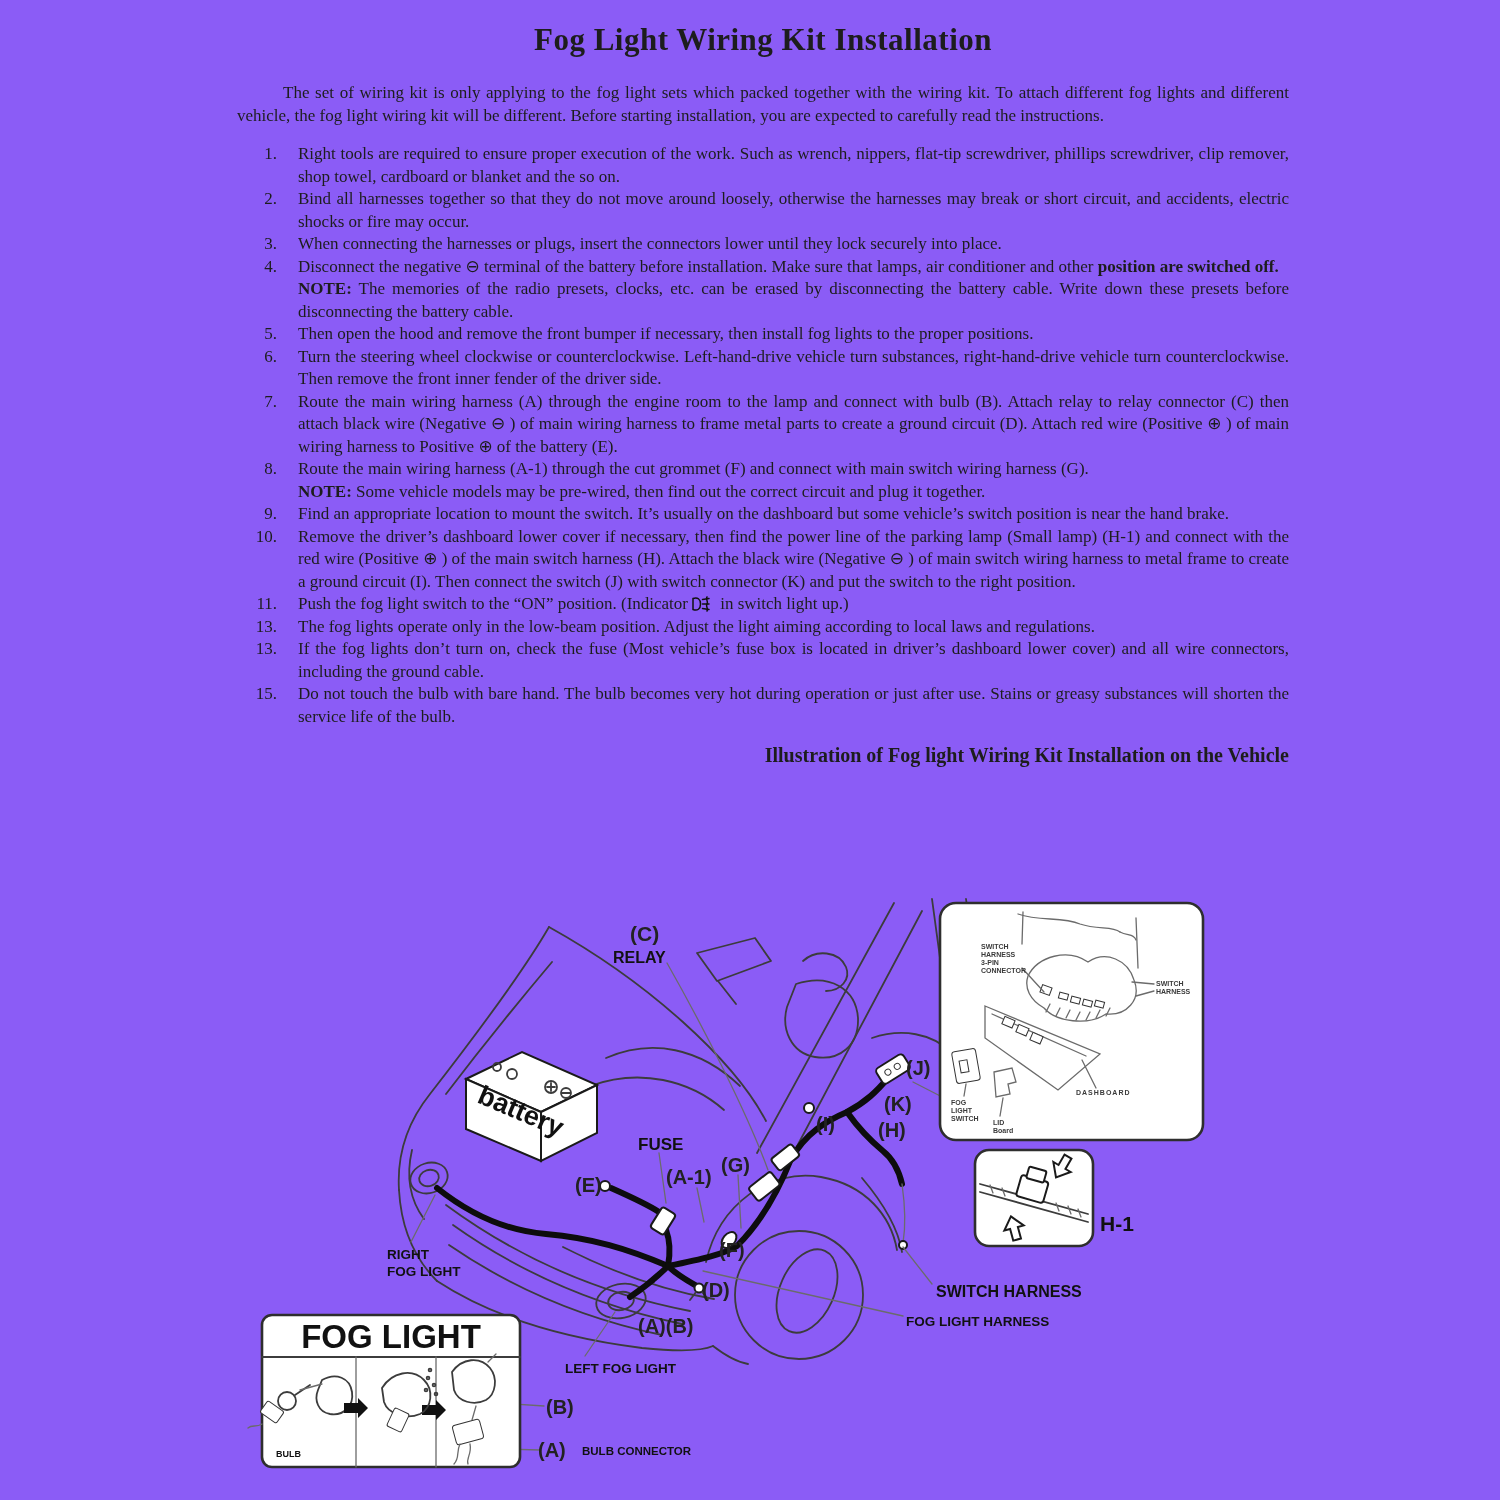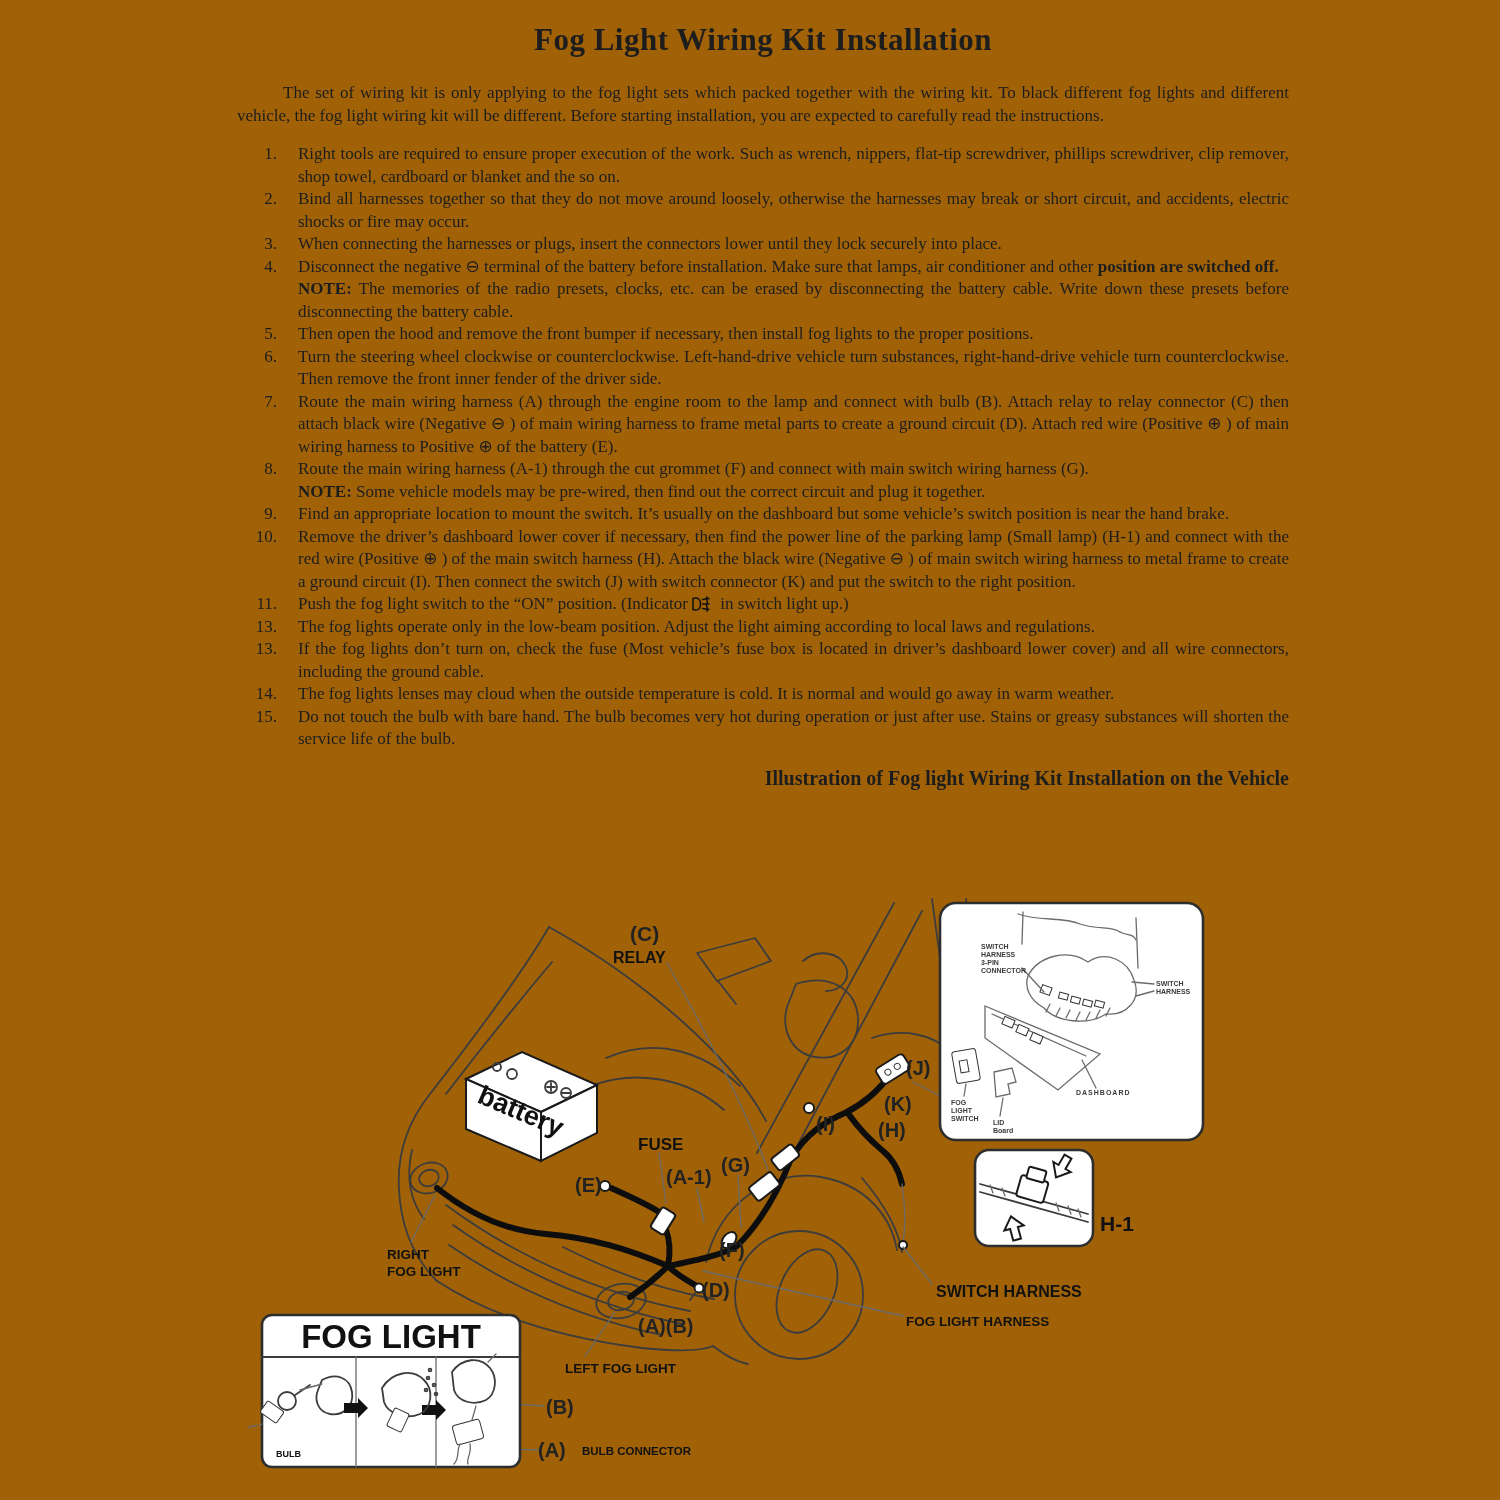--- a/index.html
+++ b/index.html
@@ -1,16 +1,16 @@
 <!DOCTYPE html>
 <html><head>
 <meta charset="utf-8">
 <style>
   html,body { margin:0; padding:0; background:#ffffff; }
-  .page { position:relative; width:1500px; height:1500px; background:#a16207; overflow:hidden;
+  .page { position:relative; width:1500px; height:1500px; background:#8b5cf6; overflow:hidden;
           font-family:"Liberation Serif", serif; color:#1d1d1d; }
   .doc { position:absolute; left:237px; top:22px; width:1052px; }
   .doc h1 { margin:0; text-align:center; font-size:31px; font-weight:bold; letter-spacing:.5px; }
   .intro { margin:24px 0 0 0; font-size:17px; line-height:22.5px; text-align:justify; text-indent:46px; }
   .list { margin-top:16px; }
   .item { display:flex; font-size:17px; line-height:22.5px; }
   .item .num { flex:0 0 40px; text-align:right; }
   .item .body { flex:1; margin-left:21px; text-align:justify; }
   .bold { font-weight:bold; }
   .illus-heading { margin:16px 0 0 0; text-align:right; font-size:20px; font-weight:bold; }
@@ -27,21 +27,21 @@
   .ref  { font-family:"Liberation Sans", sans-serif; font-weight:bold; fill:#222; }
   .tiny { font-family:"Liberation Sans", sans-serif; font-weight:bold; fill:#3a3a3a; font-size:7px; }
 </style>
 </head>
 <body>
 
 <div class="page">
 
   <div class="doc">
     <h1>Fog Light Wiring Kit Installation</h1>
-    <p class="intro">The set of wiring kit is only applying to the fog light sets which packed together with the wiring kit. To black different fog lights and different vehicle, the fog light wiring kit will be different. Before starting installation, you are expected to carefully read the instructions.</p>
+    <p class="intro">The set of wiring kit is only applying to the fog light sets which packed together with the wiring kit. To attach different fog lights and different vehicle, the fog light wiring kit will be different. Before starting installation, you are expected to carefully read the instructions.</p>
     <div class="list">
         <div class="item">
           <div class="num">1.</div>
           <div class="body">
             <div><span>Right tools are required to ensure proper execution of the work. Such as wrench, nippers, flat-tip screwdriver, phillips screwdriver, clip remover, shop towel, cardboard or blanket and the so on.</span></div>
           </div>
         </div>
         <div class="item">
           <div class="num">2.</div>
           <div class="body">
@@ -113,26 +113,20 @@
         <div class="item">
           <div class="num">13.</div>
           <div class="body">
             <div><span>The fog lights operate only in the low-beam position. Adjust the light aiming according to local laws and regulations.</span></div>
           </div>
         </div>
         <div class="item">
           <div class="num">13.</div>
           <div class="body">
             <div><span>If the fog lights don’t turn on, check the fuse (Most vehicle’s fuse box is located in driver’s dashboard lower cover) and all wire connectors, including the ground cable.</span></div>
-          </div>
-        </div>
-        <div class="item">
-          <div class="num">14.</div>
-          <div class="body">
-            <div><span>The fog lights lenses may cloud when the outside temperature is cold. It is normal and would go away in warm weather.</span></div>
           </div>
         </div>
         <div class="item">
           <div class="num">15.</div>
           <div class="body">
             <div><span>Do not touch the bulb with bare hand. The bulb becomes very hot during operation or just after use. Stains or greasy substances will shorten the service life of the bulb.</span></div>
           </div>
         </div>
       </div>
     <h2 class="illus-heading">Illustration of Fog light Wiring Kit Installation on the Vehicle</h2>

